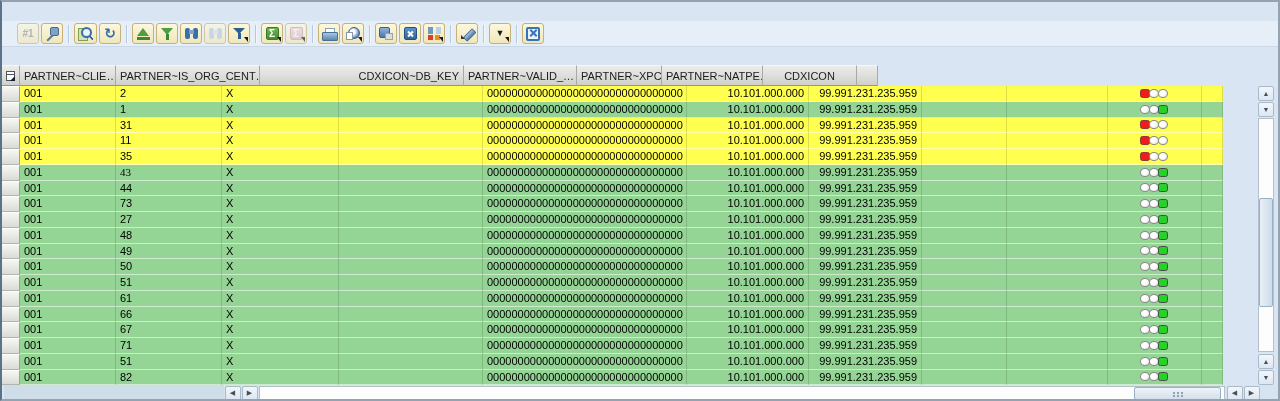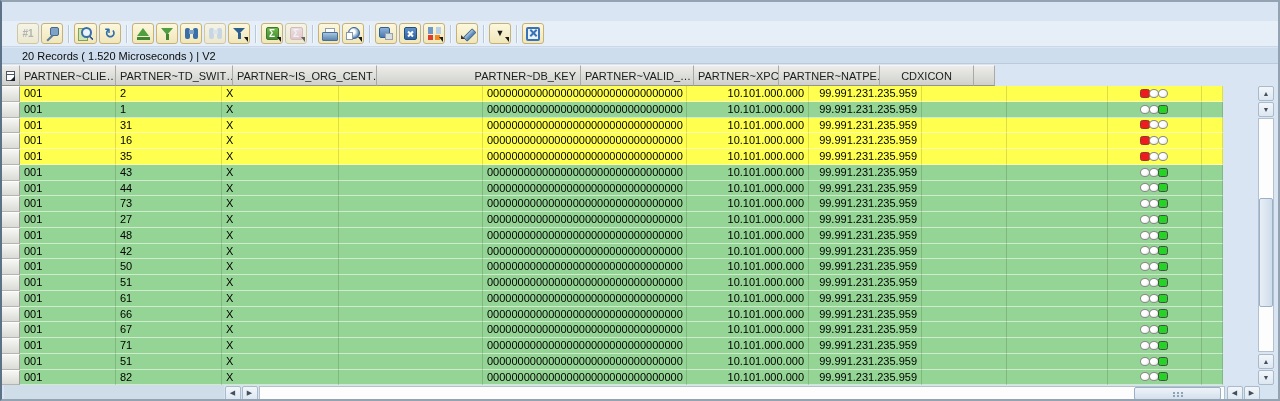--- a/index.html
+++ b/index.html
@@ -208,31 +208,29 @@
       <div class="tsep"></div>
       <div class="tbtn">
         <span class="ic ic-more">▼</span>
         <span class="ddmark"></span>
       </div>
       <div class="tsep"></div>
       <div class="tbtn">
         <span class="ic ic-close-grid"></span>
       </div>
     </div>
-  <div class="statusbar"><span>20 Records ( 1.520 Microseconds ) | V2</span></div>
 
   <div class="grid">
     <div class="hrow" id="headerRow">
         <div class="hcell" style="width: 18px;">
           <span class="ic ic-select-all"></span>
         </div>
         <div class="hcell" style="width: 96px;">PARTNER~CLIE…</div>
-        <div class="hcell" style="width: 117px;">PARTNER~TD_SWIT…</div>
         <div class="hcell" style="width: 144px;">PARTNER~IS_ORG_CENT…</div>
-        <div class="hcell right" style="width: 204px;">PARTNER~DB_KEY</div>
+        <div class="hcell right" style="width: 204px;">CDXICON~DB_KEY</div>
         <div class="hcell" style="width: 113px;">PARTNER~VALID_…</div>
         <div class="hcell" style="width: 85px;">PARTNER~XPC…</div>
         <div class="hcell" style="width: 101px;">PARTNER~NATPE…</div>
         <div class="hcell center" style="width: 94px;">CDXICON</div>
         <div class="hcell" style="width: 21px;"></div>
       </div>
     <div class="rows" id="rowsBox">
         <div class="row yellow">
           <div class="cell selcell" style="width: 18px;"></div>
           <div class="cell" style="width: 96px;">001</div>
@@ -289,21 +287,21 @@
               <span class="lamp on-red"></span>
               <span class="lamp"></span>
               <span class="lamp"></span>
             </div>
           </div>
           <div class="cell" style="width: 21px;"></div>
         </div>
         <div class="row yellow">
           <div class="cell selcell" style="width: 18px;"></div>
           <div class="cell" style="width: 96px;">001</div>
-          <div class="cell" style="width: 106px;">16</div>
+          <div class="cell" style="width: 106px;">11</div>
           <div class="cell" style="width: 117px;">X</div>
           <div class="cell" style="width: 144px;"></div>
           <div class="cell right" style="width: 204px;">00000000000000000000000000000000</div>
           <div class="cell right" style="width: 122px;">10.101.000.000</div>
           <div class="cell right" style="width: 113px;">99.991.231.235.959</div>
           <div class="cell" style="width: 85px;"></div>
           <div class="cell" style="width: 101px;"></div>
           <div class="cell center" style="width: 94px;">
             <div class="traffic">
               <span class="lamp on-red"></span>
@@ -329,21 +327,21 @@
               <span class="lamp on-red"></span>
               <span class="lamp"></span>
               <span class="lamp"></span>
             </div>
           </div>
           <div class="cell" style="width: 21px;"></div>
         </div>
         <div class="row green">
           <div class="cell selcell" style="width: 18px;"></div>
           <div class="cell" style="width: 96px;">001</div>
-          <div class="cell" style="width: 106px;">43</div>
+          <div class="cell" style="width: 106px; font-family: Liberation Serif, serif;">43</div>
           <div class="cell" style="width: 117px;">X</div>
           <div class="cell" style="width: 144px;"></div>
           <div class="cell right" style="width: 204px;">00000000000000000000000000000000</div>
           <div class="cell right" style="width: 122px;">10.101.000.000</div>
           <div class="cell right" style="width: 113px;">99.991.231.235.959</div>
           <div class="cell" style="width: 85px;"></div>
           <div class="cell" style="width: 101px;"></div>
           <div class="cell center" style="width: 94px;">
             <div class="traffic">
               <span class="lamp"></span>
@@ -429,21 +427,21 @@
               <span class="lamp"></span>
               <span class="lamp"></span>
               <span class="lamp on-green"></span>
             </div>
           </div>
           <div class="cell" style="width: 21px;"></div>
         </div>
         <div class="row green">
           <div class="cell selcell" style="width: 18px;"></div>
           <div class="cell" style="width: 96px;">001</div>
-          <div class="cell" style="width: 106px;">42</div>
+          <div class="cell" style="width: 106px;">49</div>
           <div class="cell" style="width: 117px;">X</div>
           <div class="cell" style="width: 144px;"></div>
           <div class="cell right" style="width: 204px;">00000000000000000000000000000000</div>
           <div class="cell right" style="width: 122px;">10.101.000.000</div>
           <div class="cell right" style="width: 113px;">99.991.231.235.959</div>
           <div class="cell" style="width: 85px;"></div>
           <div class="cell" style="width: 101px;"></div>
           <div class="cell center" style="width: 94px;">
             <div class="traffic">
               <span class="lamp"></span>

